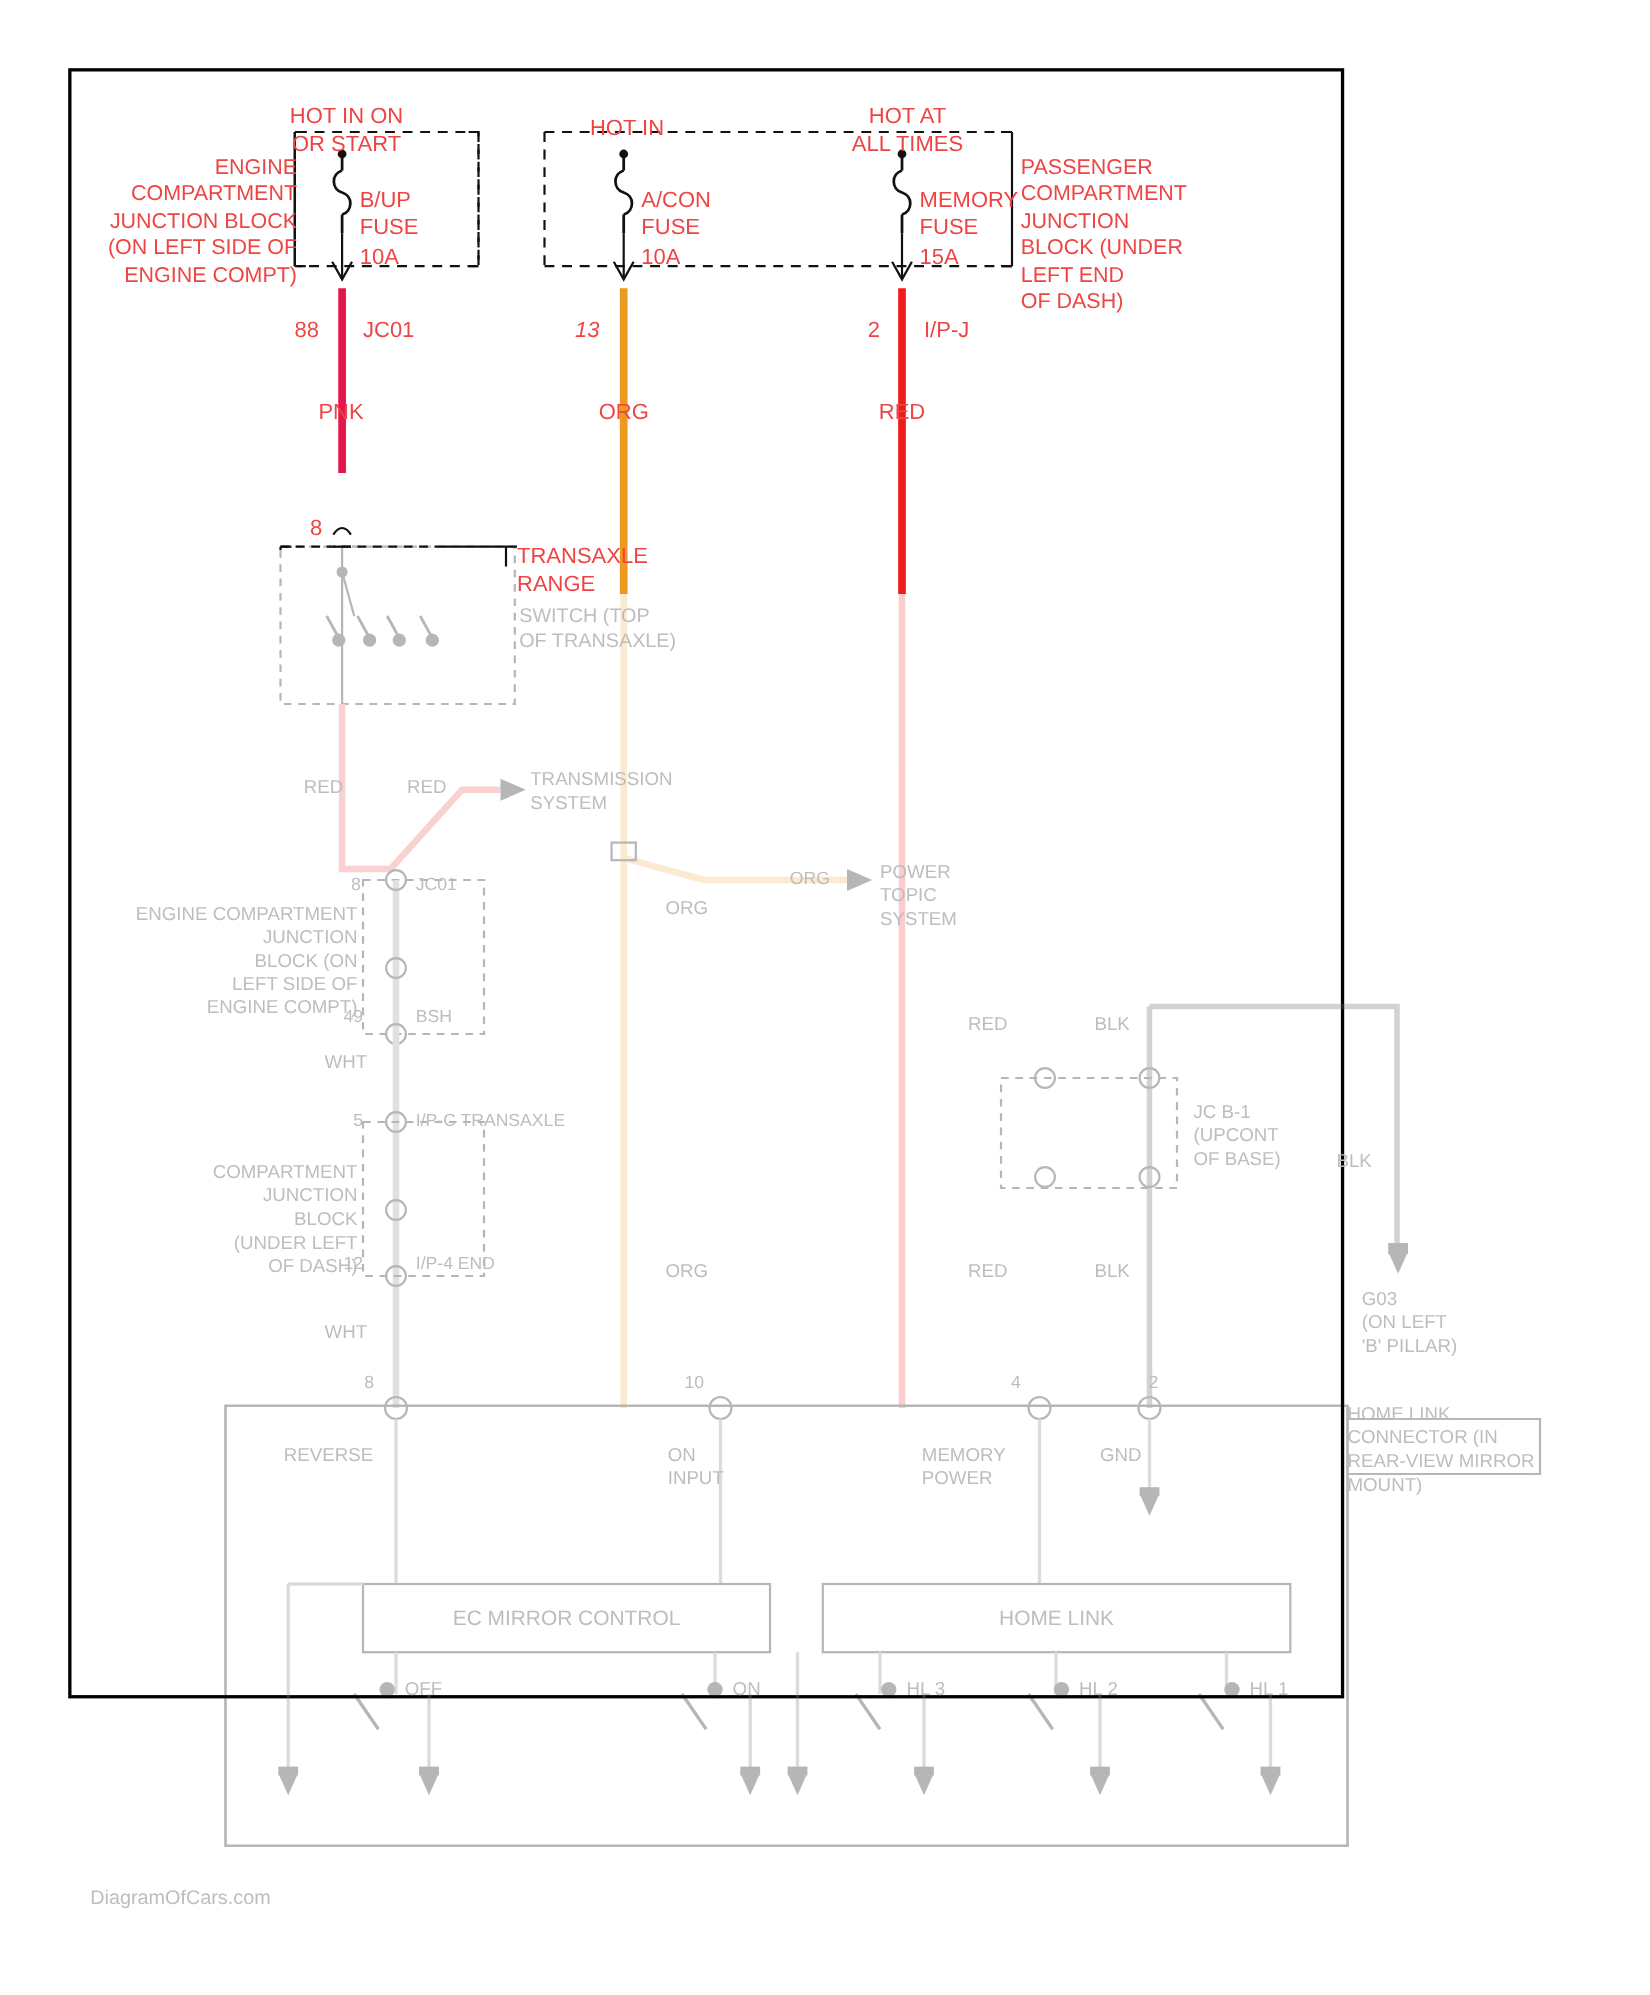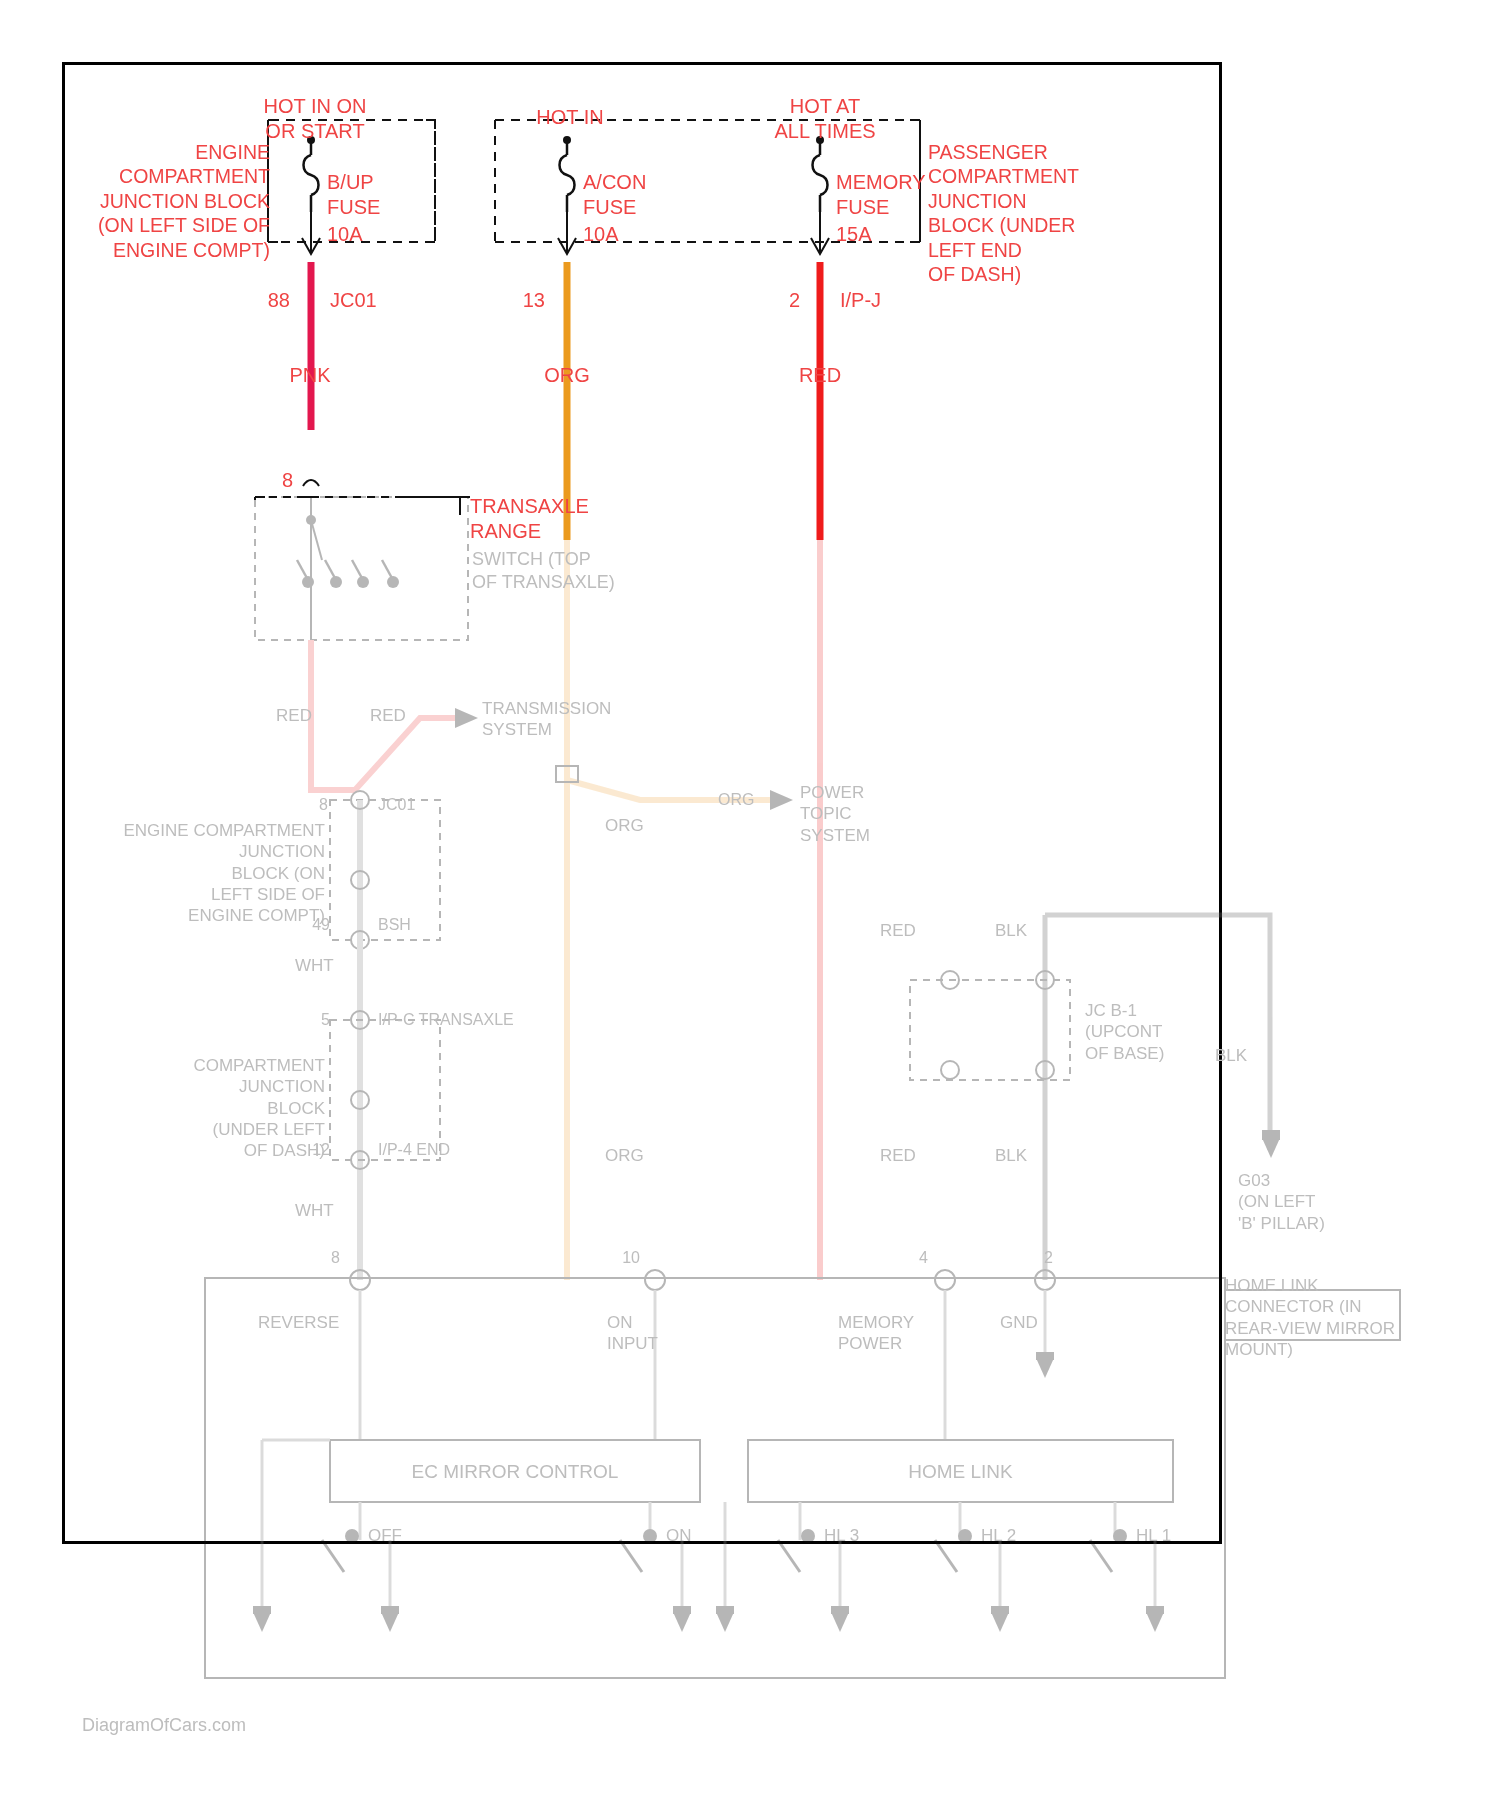--- a/index.html
+++ b/index.html
@@ -330,21 +330,21 @@
 FUSE</div>
   <div class="txt crisp left" style="left:583px; top:222px; font-size:20px;">10A</div>
 
   <div class="txt crisp left" style="left:836px; top:170px; font-size:20px;">MEMORY
 FUSE</div>
   <div class="txt crisp left" style="left:836px; top:222px; font-size:20px;">15A</div>
 
   <div class="txt crisp right" style="left:250px; top:288px; width:40px; font-size:20px;">88</div>
   <div class="txt crisp left" style="left:330px; top:288px; font-size:20px;">JC01</div>
 
-  <div class="txt crisp right" style="left:505px; top:288px; width:40px; font-size:20px;">13</div>
+  <div class="txt crisp right" style="left:505px; top:288px; width:40px; font-size:20px;font-style:italic;">13</div>
 
   <div class="txt crisp right" style="left:760px; top:288px; width:40px; font-size:20px;">2</div>
   <div class="txt crisp left" style="left:840px; top:288px; font-size:20px;">I/P-J</div>
 
   <div class="txt crisp center" style="left:265px; top:363px; width:90px; font-size:20px;">PNK</div>
   <div class="txt crisp center" style="left:522px; top:363px; width:90px; font-size:20px;">ORG</div>
   <div class="txt crisp center" style="left:775px; top:363px; width:90px; font-size:20px;">RED</div>
 
   <div class="txt crisp right" style="left:255px; top:468px; width:38px; font-size:20px;">8</div>
 

